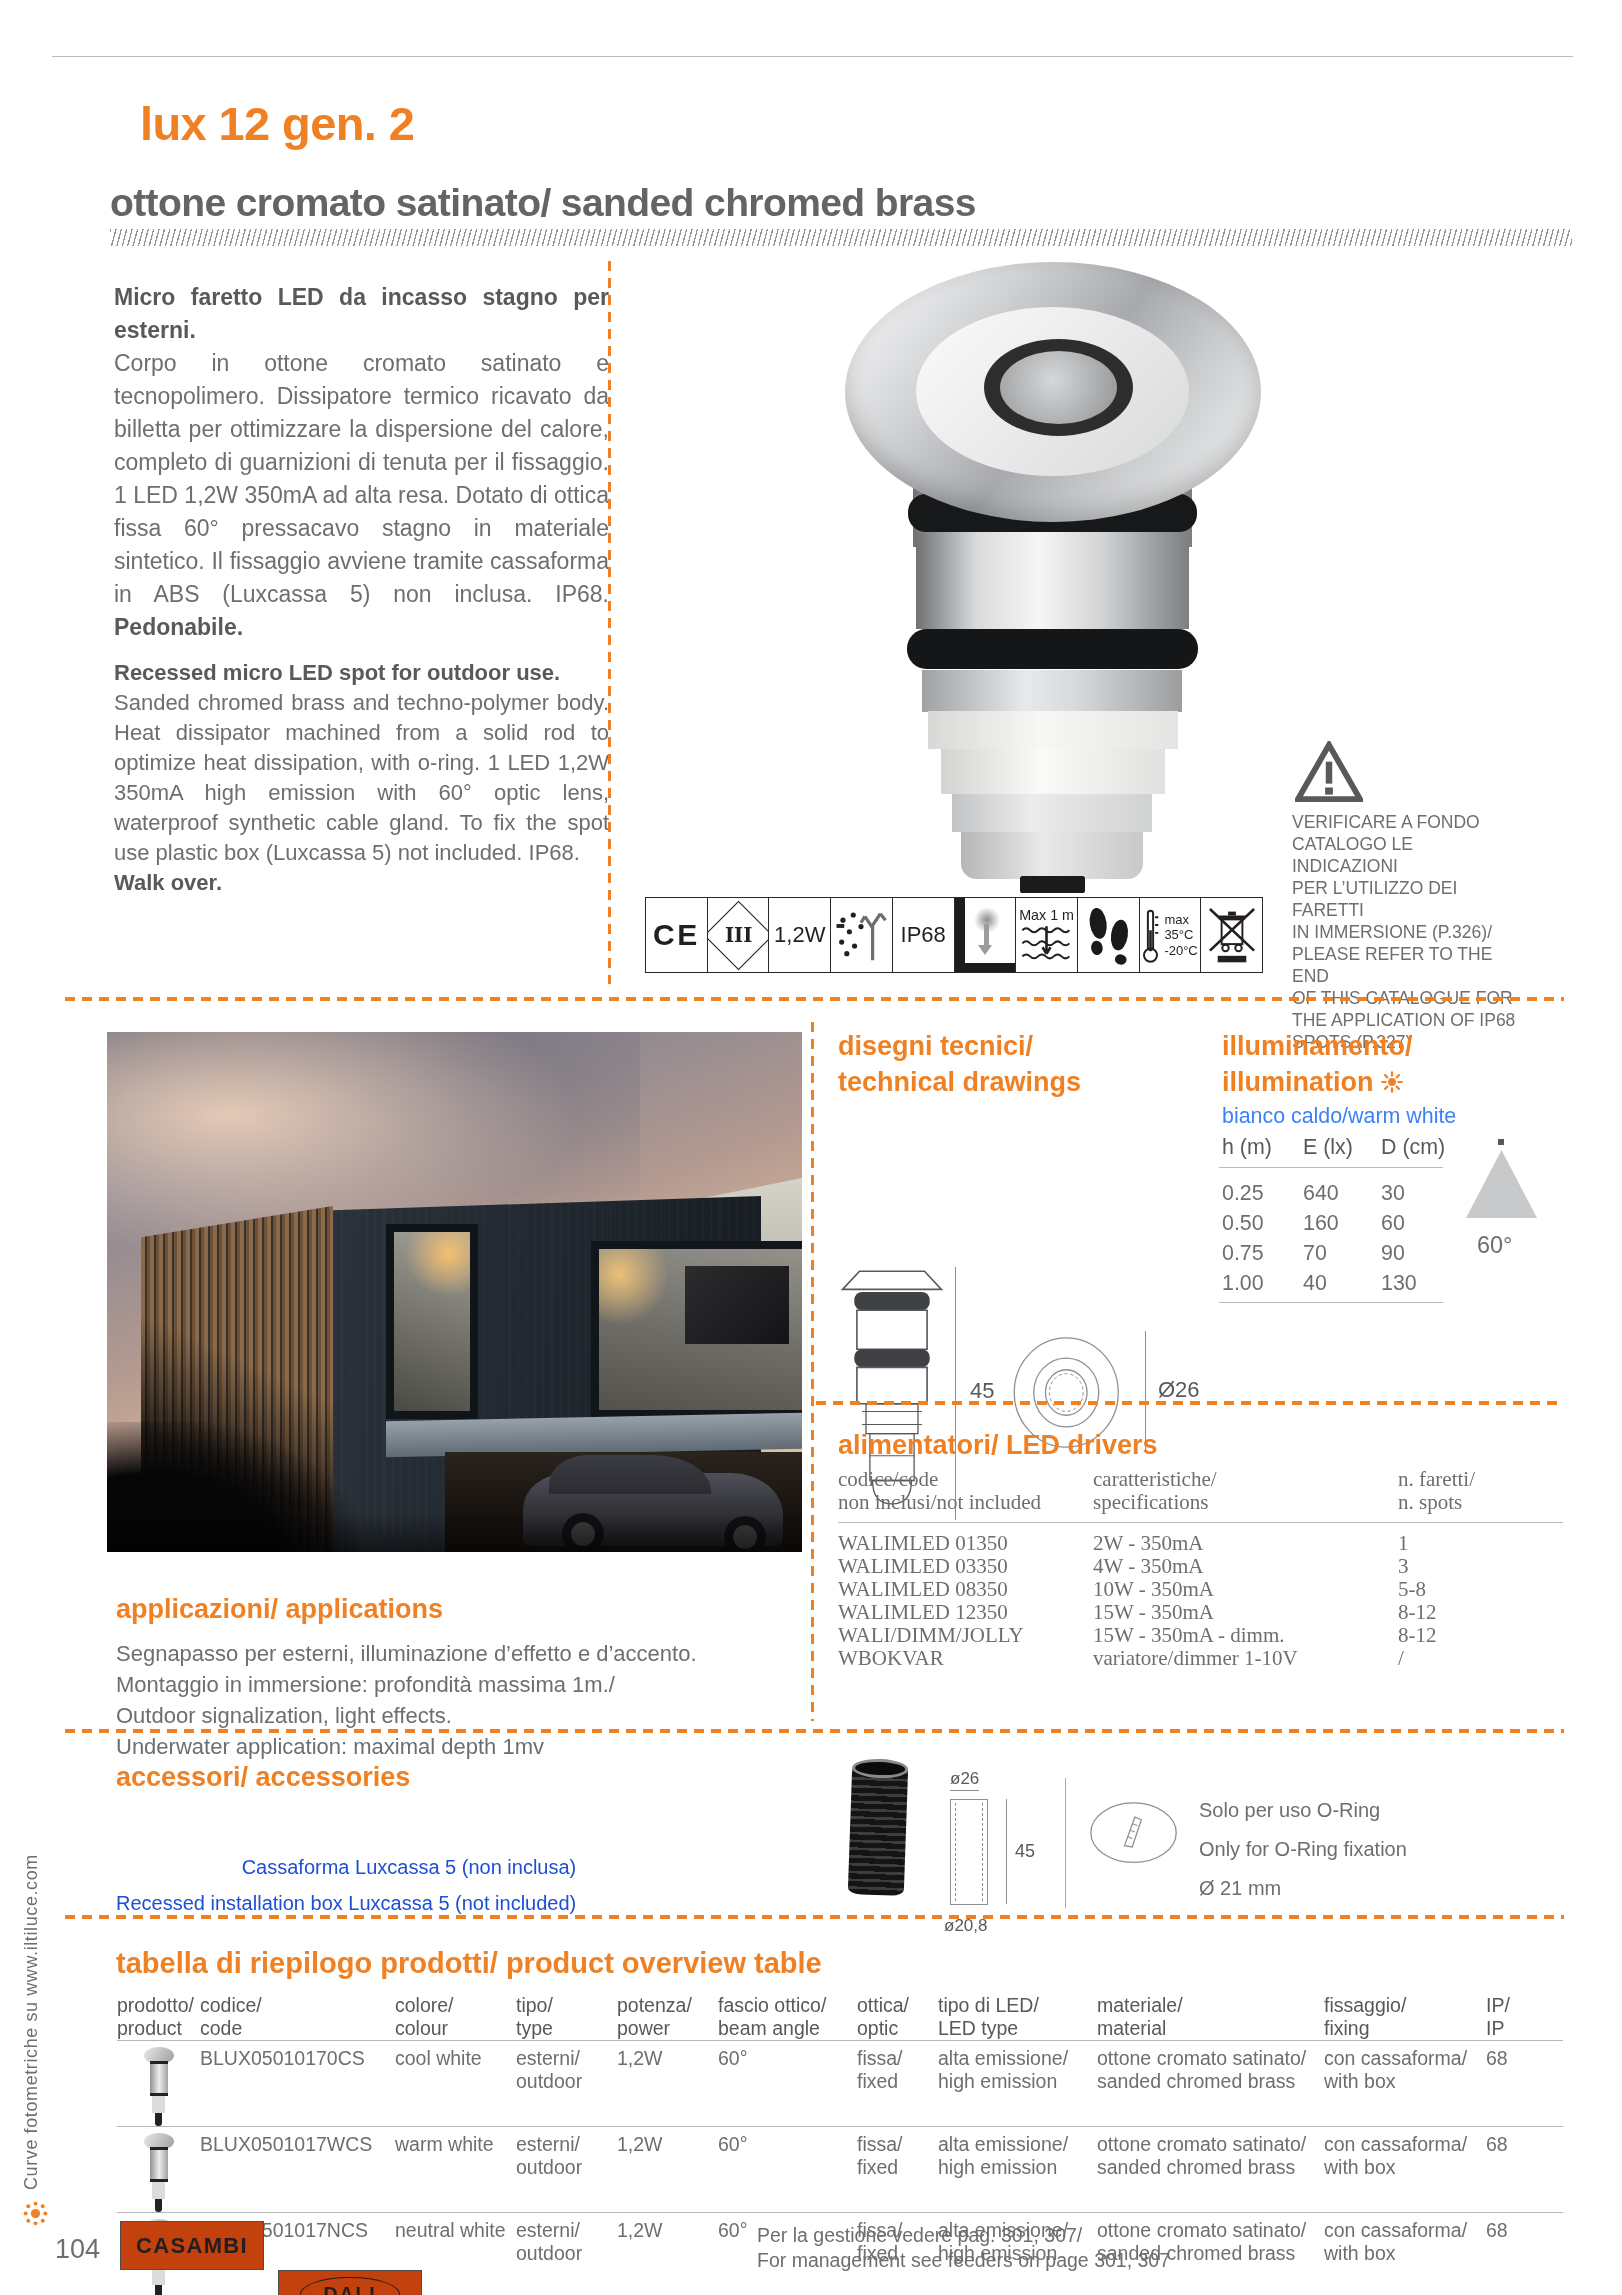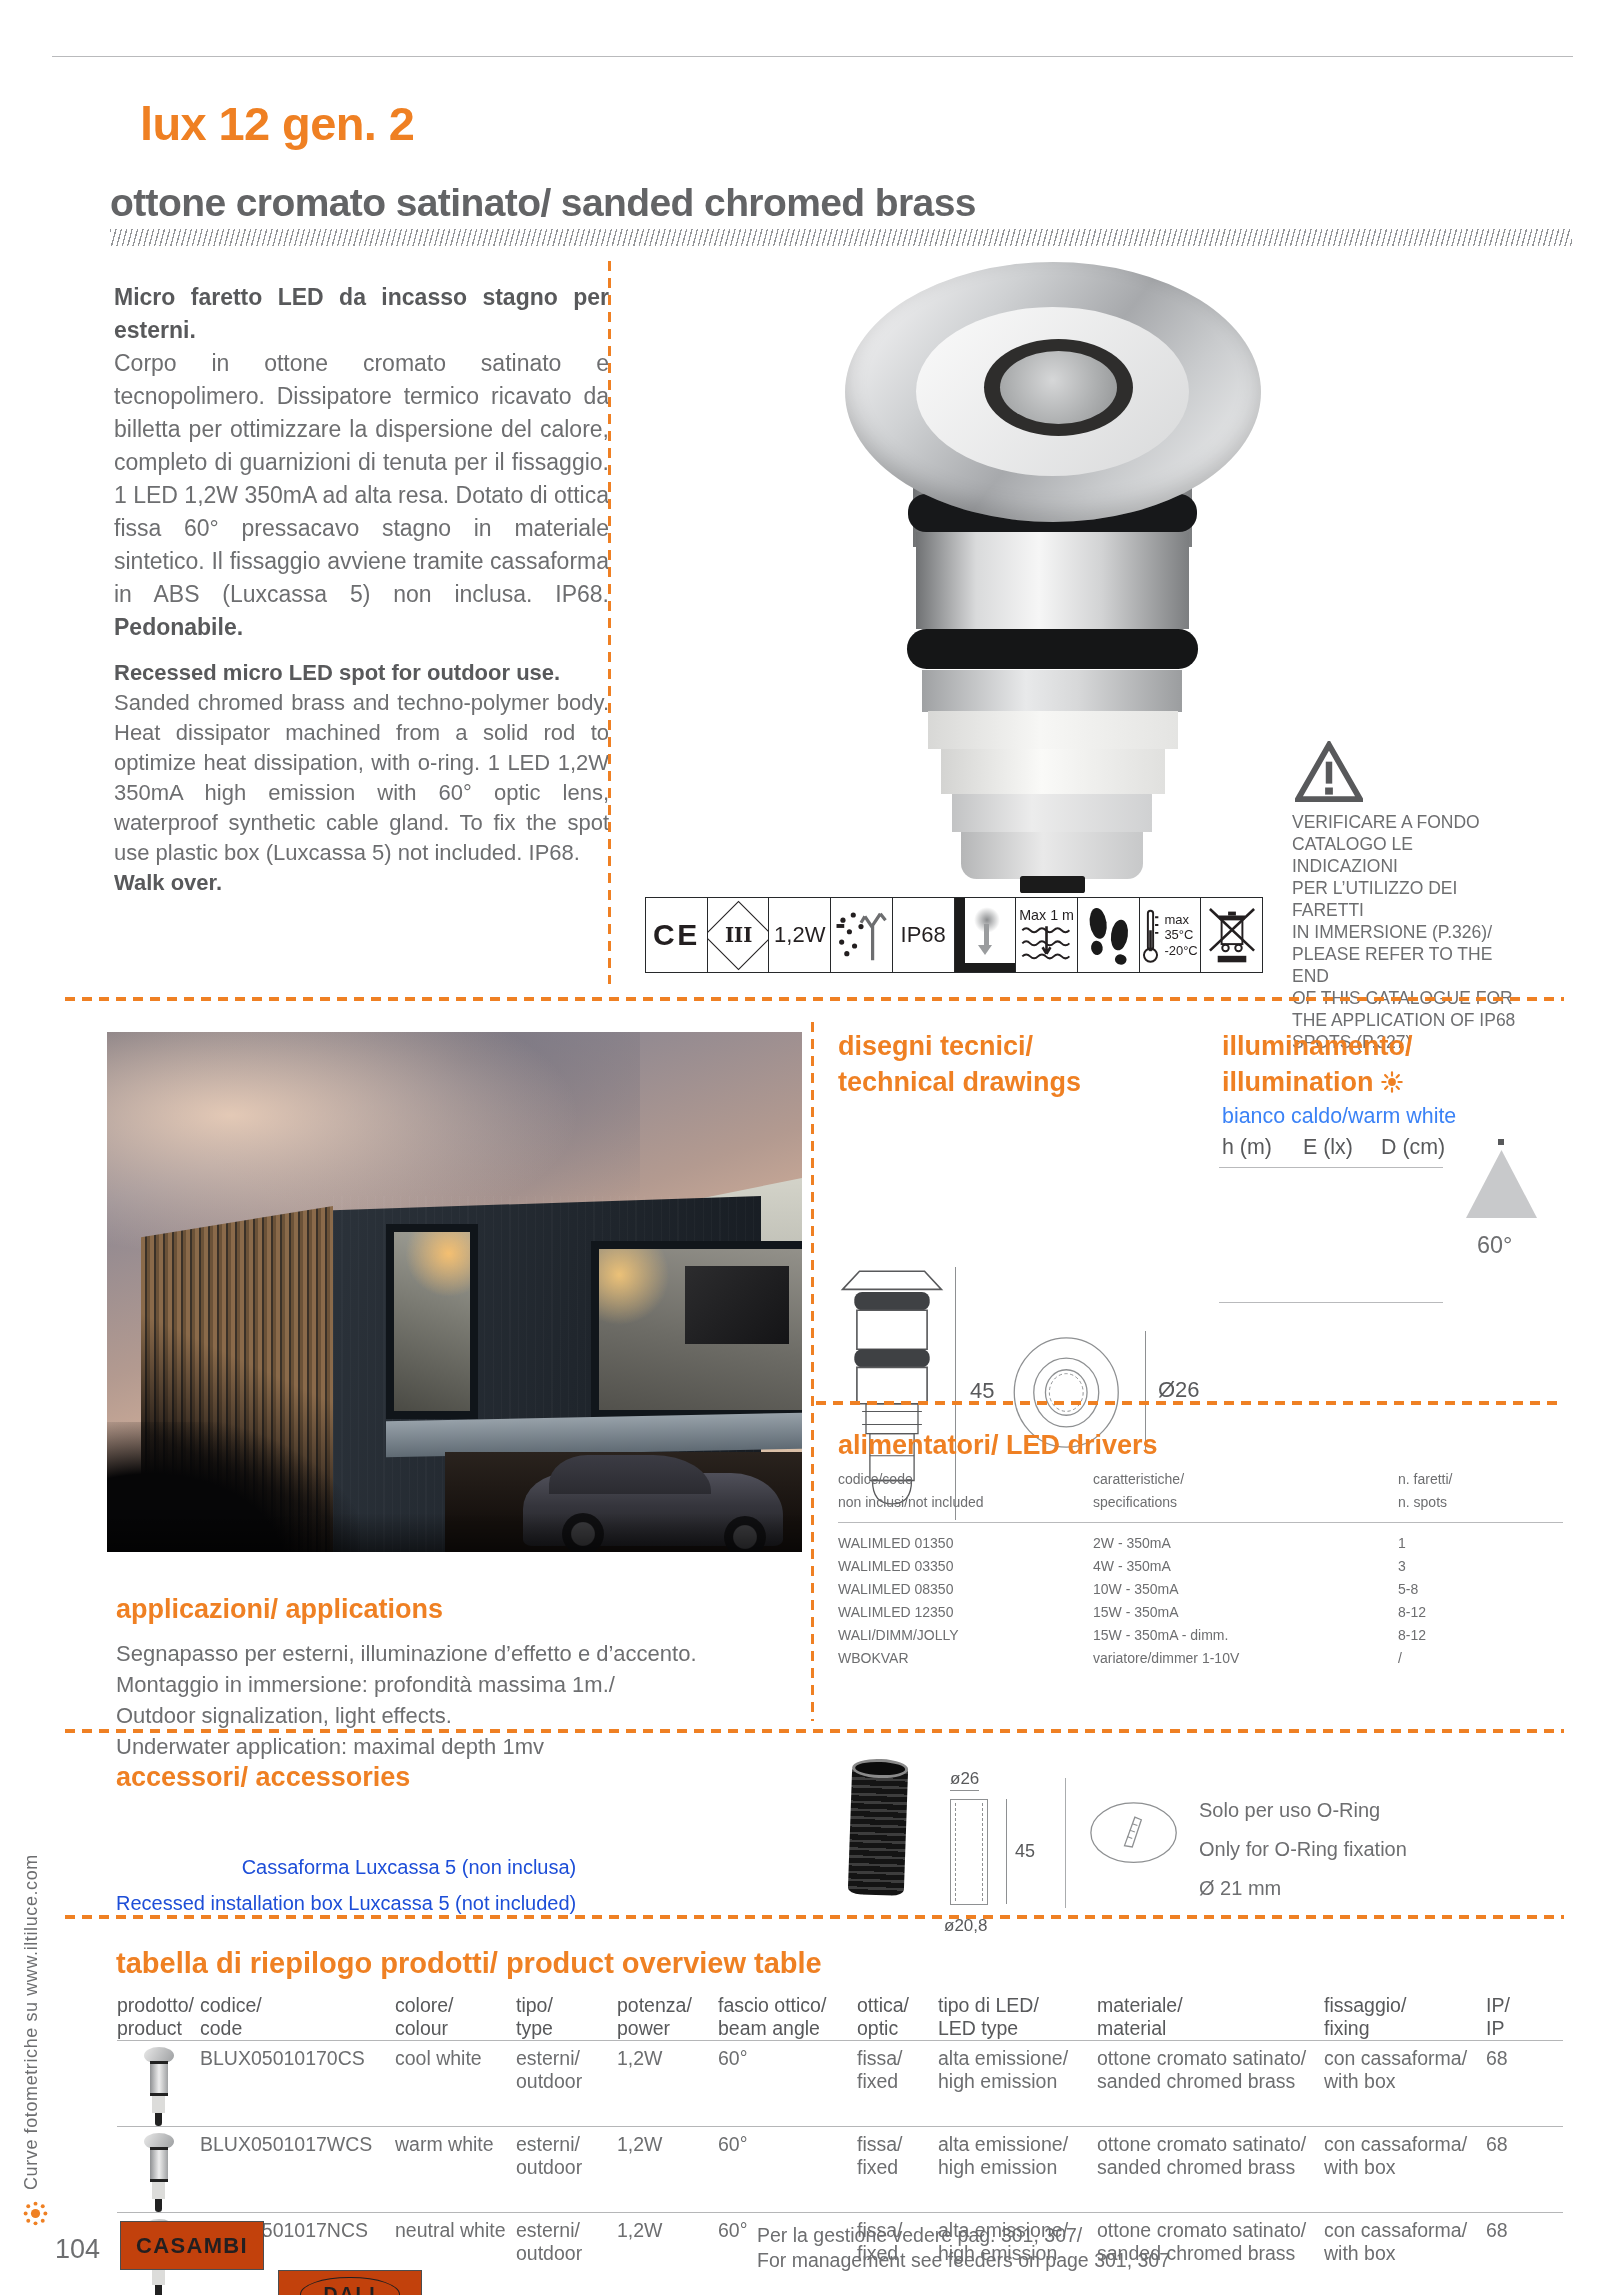--- a/index.html
+++ b/index.html
@@ -27,21 +27,21 @@
   .cell{flex:1;border-right:1.9px solid #27292b;display:flex;flex-direction:column;align-items:center;justify-content:center;
         color:#231f20;position:relative;overflow:hidden;}
   .cell:last-child{border-right:none;}
   .cell .txt-lg{font-size:22px;color:#231f20;}
   
   .warn-txt{font-size:17.5px;line-height:22px;color:#6d6e70;}
   
   .ill-grid{display:grid;grid-template-columns:81px 78px 65px;font-size:21.4px;color:#6d6e70;}
   .ill-grid .hd{color:#58595b;}
   .ill-grid span{line-height:30px;}
-  .drv-grid{display:grid;grid-template-columns:255px 305px 164px;font-size:14px;color:#6d6e70;}
+  .drv-grid{display:grid;grid-template-columns:255px 305px 164px;font-size:21px;color:#6d6e70;font-family:Liberation Serif, serif;}
   .drv-grid .hcell{line-height:23.4px;color:#6d6e70;}
   .drv-grid .rcell{line-height:23px;color:#6d6e70;}
   .ptable{width:1446px;font-size:19.5px;color:#6d6e70;}
   .prow{display:grid;grid-template-columns:83px 195px 121px 101px 101px 139px 81px 159px 227px 162px 49px;}
   .prow div{padding-top:6.5px;line-height:23px;}
   .phead div{color:#58595b;}
   .prow.data{border-top:1.3px solid #b5b6b8;min-height:65px;}
   
   .photo{width:695px;height:520px;overflow:hidden;position:absolute;
      background:linear-gradient(160deg,#6f6c77 0%,#8d8791 22%,#b39a90 45%,#d9b49c 62%,#e3c6ab 78%,#cbb5a2 100%);}
@@ -318,20 +318,34 @@
       </svg>
     </div>
   </div>
   <div class="abs" style="left:1222px;top:1104px;font-size:21.4px;color:#3b82f6;">bianco caldo/warm white</div>
   <div class="abs ill-grid" style="left:1222px;top:1132px;">
     <span class="hd">h (m)</span>
     <span class="hd">E (lx)</span>
     <span class="hd">D (cm)</span>
   </div>
   <div class="abs rule" style="left:1219px;top:1167px;width:224px;"></div>
+  <div class="abs ill-grid" style="left:1222px;top:1178px;">
+    <span>0.25</span>
+      <span>640</span>
+      <span>30</span>
+    <span>0.50</span>
+      <span>160</span>
+      <span>60</span>
+    <span>0.75</span>
+      <span>70</span>
+      <span>90</span>
+    <span>1.00</span>
+      <span>40</span>
+      <span>130</span>
+  </div>
   <div class="abs rule" style="left:1219px;top:1302px;width:224px;"></div>
   <div class="abs" style="left:1498px;top:1139px;width:5.8px;height:5.8px;background:#58595b;"></div>
   <div class="abs" style="left:1466px;top:1150px;width:71px;height:68px;background:#c8c9cb;clip-path:polygon(50% 0,100% 100%,0 100%);"></div>
   <div class="abs" style="left:1477px;top:1232px;font-size:23.4px;color:#6d6e70;">60°</div>
 
   <div class="abs dash-h" style="left:816px;top:1401px;width:747px;"></div>
 
   <div class="abs sec-h" style="left:838px;top:1427px;">alimentatori/ LED drivers</div>
   <div class="abs drv-grid" style="left:838px;top:1468px;width:725px;">
     <div class="hcell">

